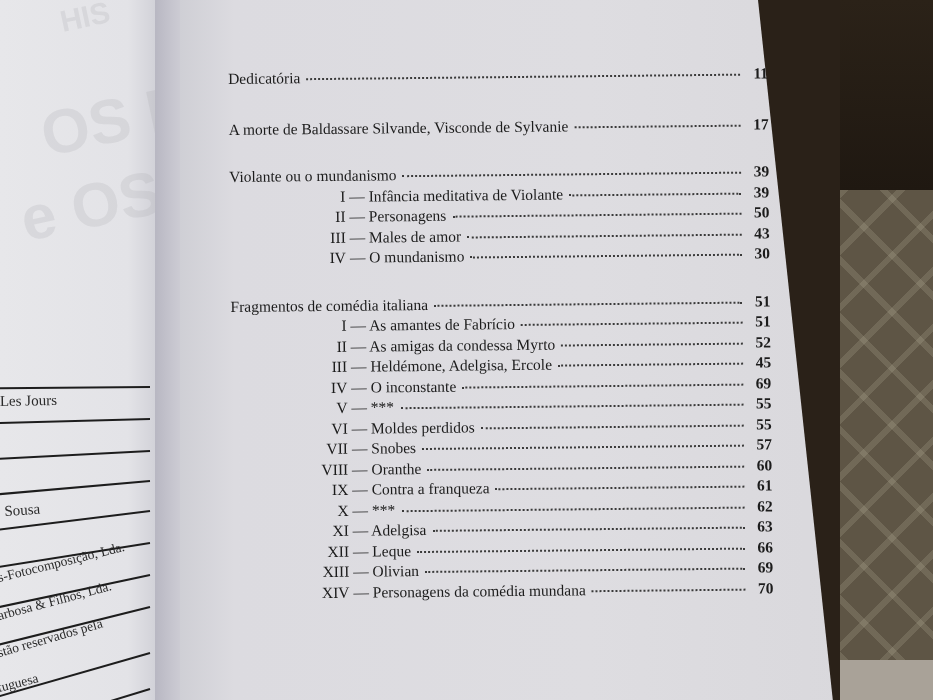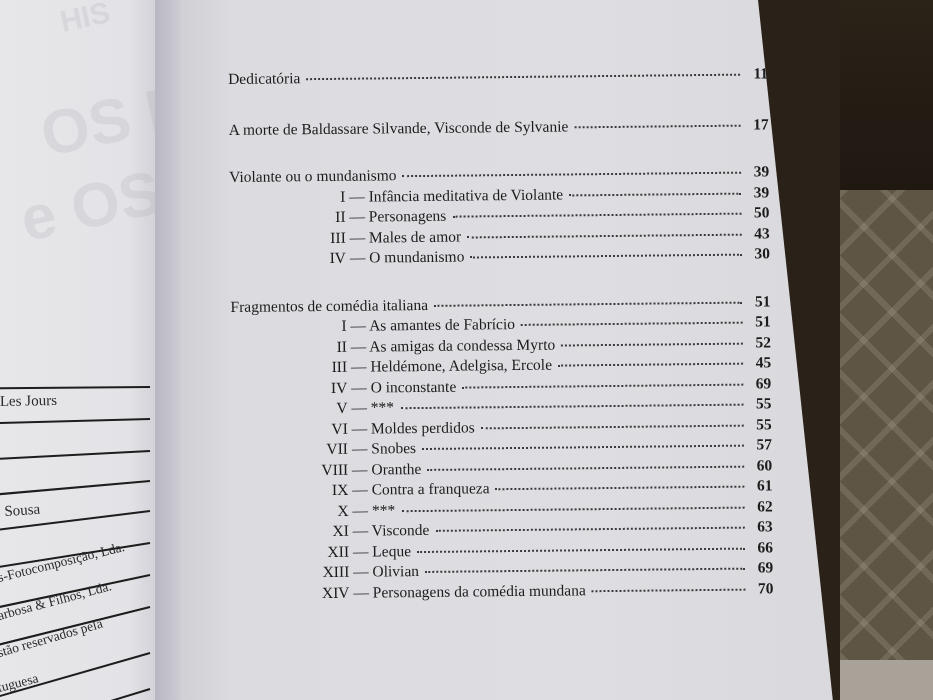--- a/index.html
+++ b/index.html
@@ -197,21 +197,21 @@
     <span class="label"><span class="roman" style="width:66px">IX</span> <span>—</span> <span>Contra a franqueza</span></span>
     <span class="dots"></span>
     <span class="page-num">61</span>
   </div>
   <div class="toc-row sub">
     <span class="label"><span class="roman" style="width:66px">X</span> <span>—</span> <span>***</span></span>
     <span class="dots"></span>
     <span class="page-num">62</span>
   </div>
   <div class="toc-row sub">
-    <span class="label"><span class="roman" style="width:66px">XI</span> <span>—</span> <span>Visconde</span></span>
+    <span class="label"><span class="roman" style="width:66px">XI</span> <span>—</span> <span>Adelgisa</span></span>
     <span class="dots"></span>
     <span class="page-num">63</span>
   </div>
   <div class="toc-row sub">
     <span class="label"><span class="roman" style="width:66px">XII</span> <span>—</span> <span>Leque</span></span>
     <span class="dots"></span>
     <span class="page-num">66</span>
   </div>
   <div class="toc-row sub">
     <span class="label"><span class="roman" style="width:66px">XIII</span> <span>—</span> <span>Olivian</span></span>

